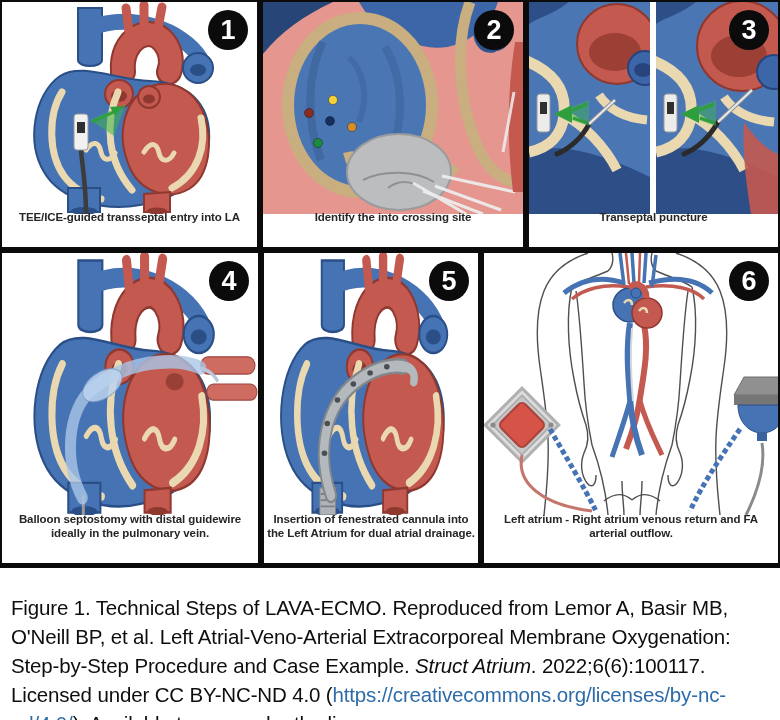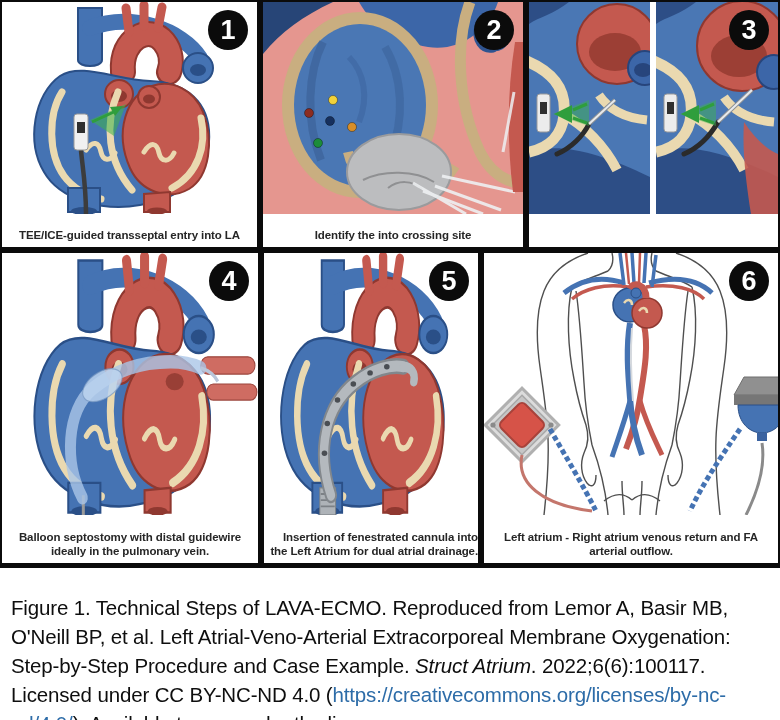--- a/index.html
+++ b/index.html
@@ -10,24 +10,24 @@
   #p1{left:2px;top:2px;width:255px;height:245px;}
   #p2{left:263px;top:2px;width:260px;height:245px;}
   #p3{left:529px;top:2px;width:249px;height:245px;}
   #p4{left:2px;top:253px;width:256px;height:310px;}
   #p5{left:264px;top:253px;width:214px;height:310px;}
   #p6{left:484px;top:253px;width:294px;height:310px;}
   .illu{position:absolute;left:0;top:0;display:block;}
   .badge{position:absolute;top:8px;right:9px;width:40px;height:40px;border-radius:50%;
          background:#0b0b0b;color:#ffffff;font-weight:bold;font-size:27px;
          display:flex;align-items:center;justify-content:center;line-height:1;}
-  .panel-caption{position:absolute;left:0;right:0;bottom:4px;text-align:center;
+  .panel-caption{position:absolute;left:0;right:0;bottom:22px;text-align:center;
          font-size:11.5px;font-weight:600;color:#262626;line-height:1.28;padding:0 5px;
          letter-spacing:-0.1px;}
-  #p5 .panel-caption{padding:0 0;text-align:right;}
+  #p5 .panel-caption{padding:0 0;}
   .split{position:absolute;left:0;top:0;width:249px;height:212px;display:flex;gap:6px;background:#fff;}
   .figcaption{position:absolute;left:11px;top:572px;width:758px;font-size:20.5px;
          line-height:1.42;color:#0e0e0e;letter-spacing:-0.15px;}
   .figcaption b{font-weight:normal;}
   .figcaption i{font-style:italic;}
   .license-link{color:#2d6ca8;cursor:pointer;overflow-wrap:anywhere;}
 </style>
 </head>
 <body>
 
@@ -161,20 +161,21 @@
           <rect x="8" y="92" width="13" height="38" rx="3" fill="#ececec" stroke="#9a9a9a"></rect>
           <rect x="11" y="100" width="7" height="12" fill="#2f2f2f"></rect>
           <g>
             <polygon points="24,112 60,98 60,124" fill="#3db54a" opacity="0.45"></polygon>
             <polygon points="25,112 43,103 43,121" fill="#2f9e3c"></polygon>
             <path d="M44,108 L58,102 M44,116 L58,121" stroke="#2f9e3c" stroke-width="3"></path>
           </g>
         </svg>
       </div>
       <div class="badge">3</div>
+      <div class="panel-caption">Transeptal puncture</div>
     </div>
 
     <div class="panel" id="p4">
       <svg class="illu" width="256" height="262" viewBox="0 0 255 212" preserveAspectRatio="none">
         <g>
           <path d="M76,6 L76,58 C76,66 100,66 100,58 L100,6 Z" fill="#4573b3" stroke="#2a4f87" stroke-width="2"></path>
           <path d="M88,26 C130,10 180,28 198,56" fill="none" stroke="#4573b3" stroke-width="16" stroke-linecap="round"></path>
           <path d="M121,70 C118,36 148,22 162,40 C170,50 170,62 167,70" fill="none" stroke="#8f3830" stroke-width="26" stroke-linecap="round"></path>
           <path d="M121,70 C118,36 148,22 162,40 C170,50 170,62 167,70" fill="none" stroke="#c4594f" stroke-width="22" stroke-linecap="round"></path>
           <line x1="127" y1="30" x2="124" y2="6" stroke="#c4594f" stroke-width="9" stroke-linecap="round"></line>

